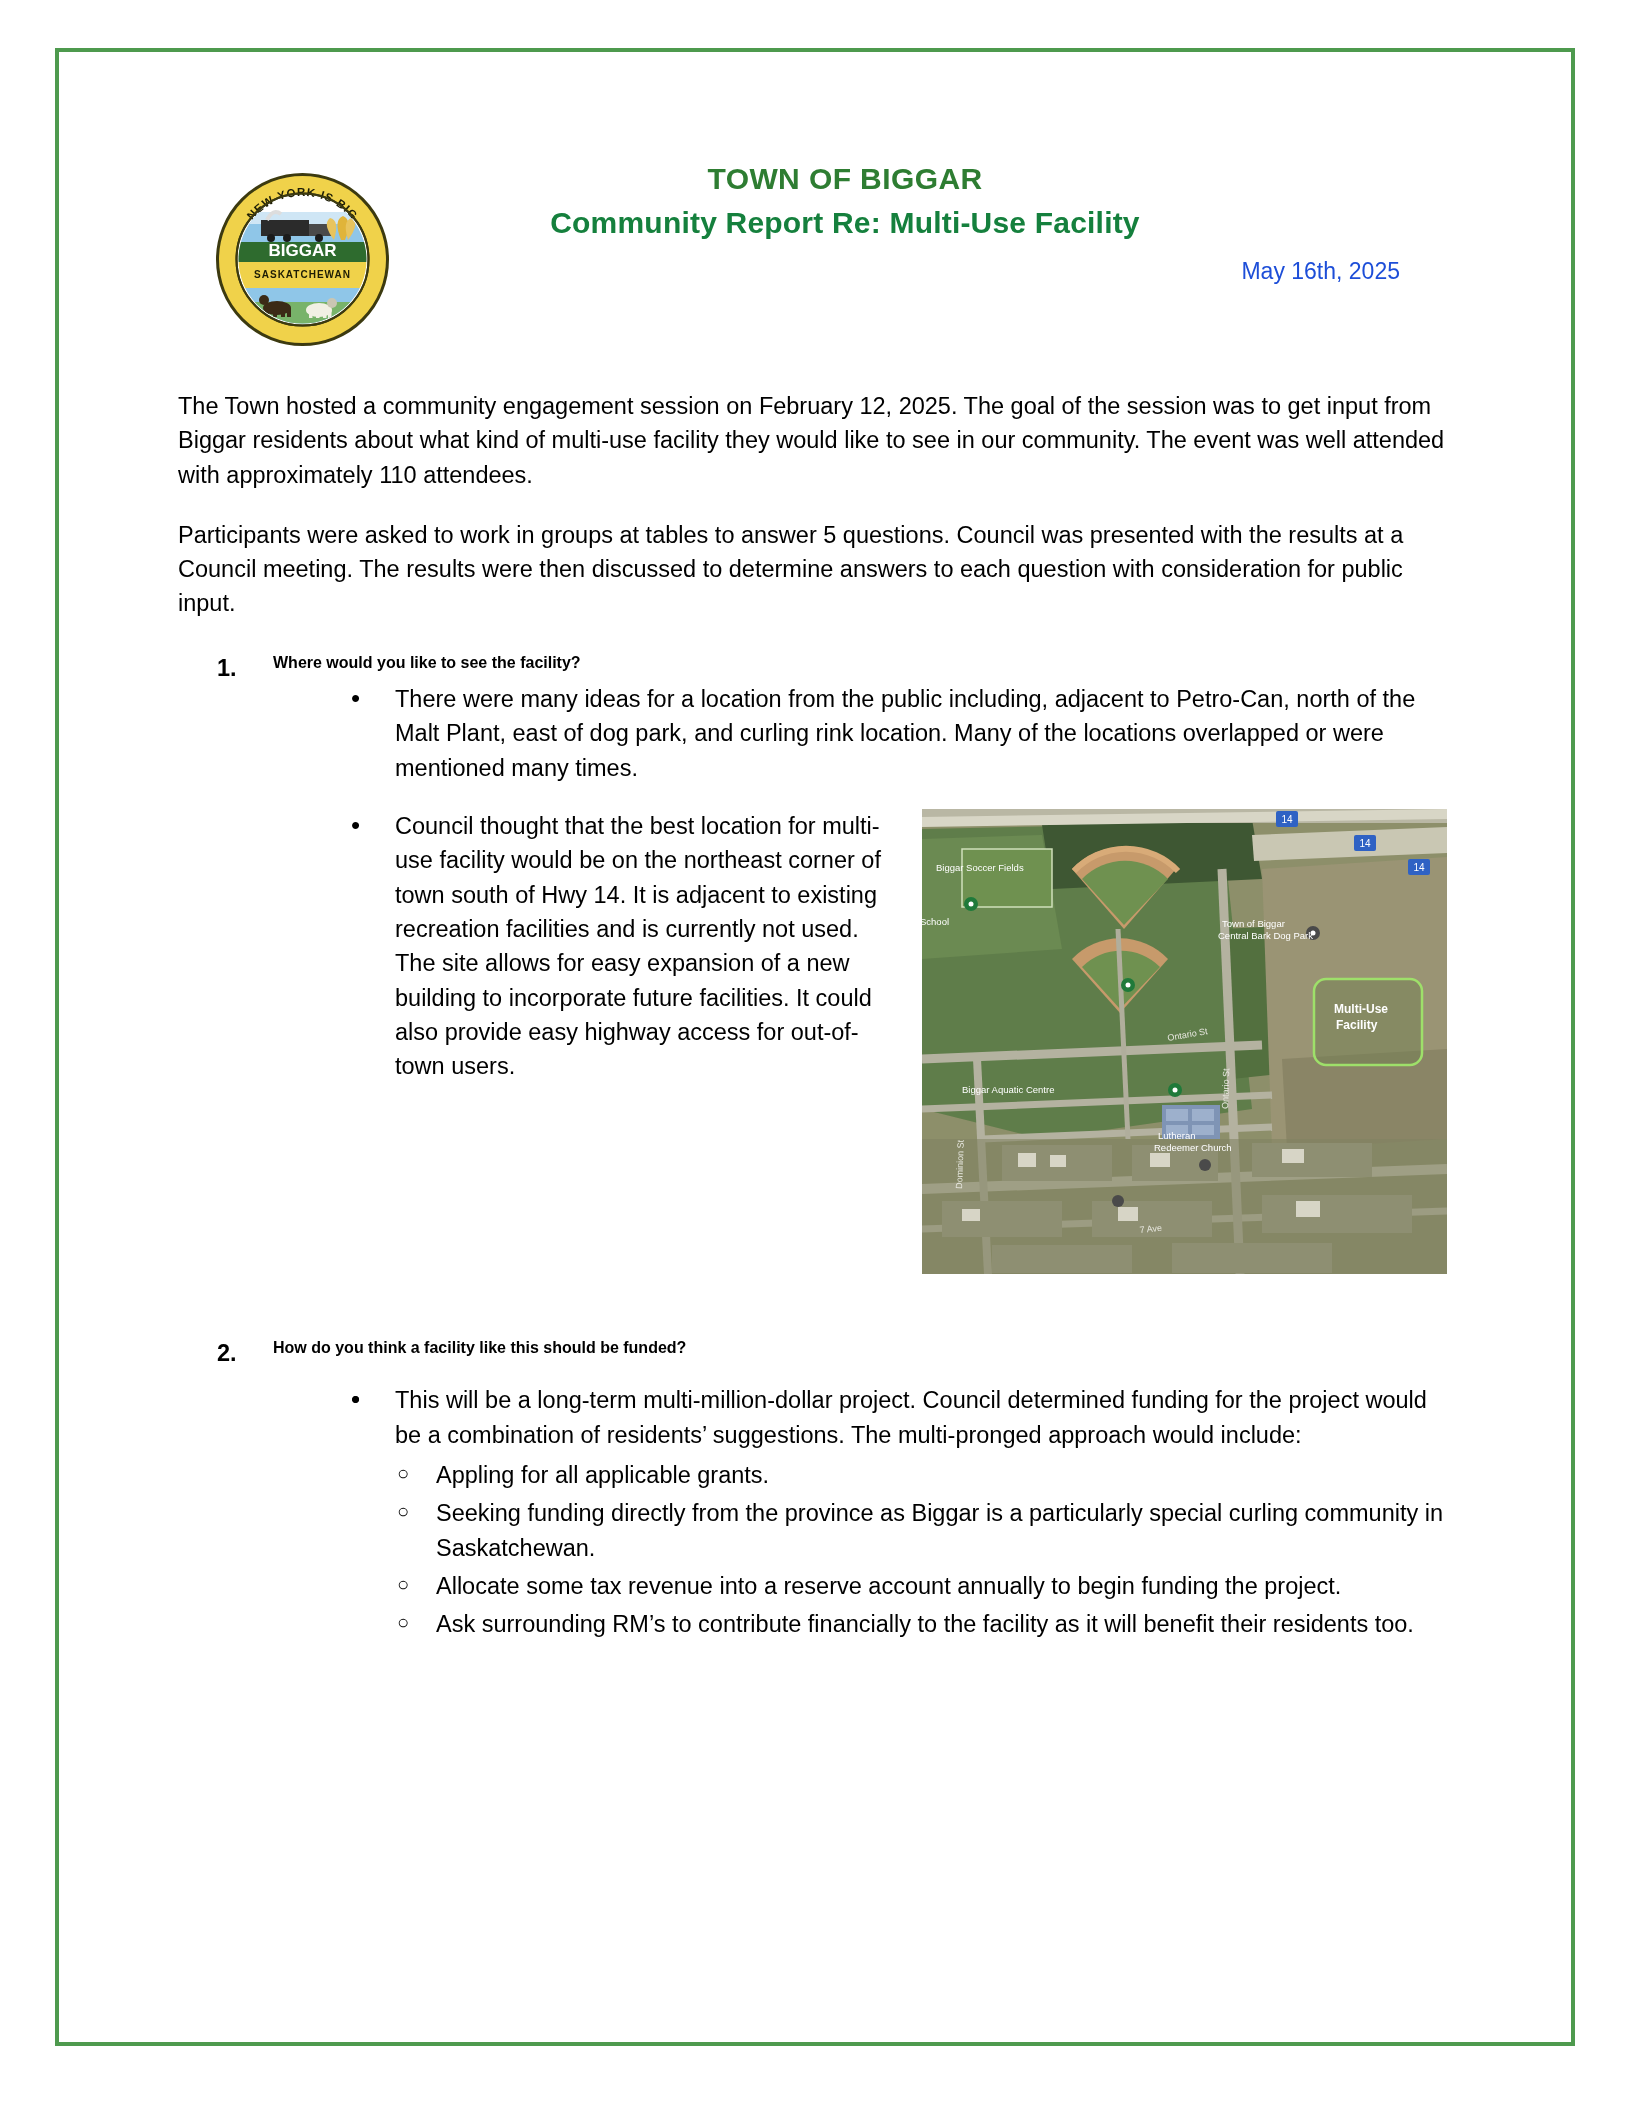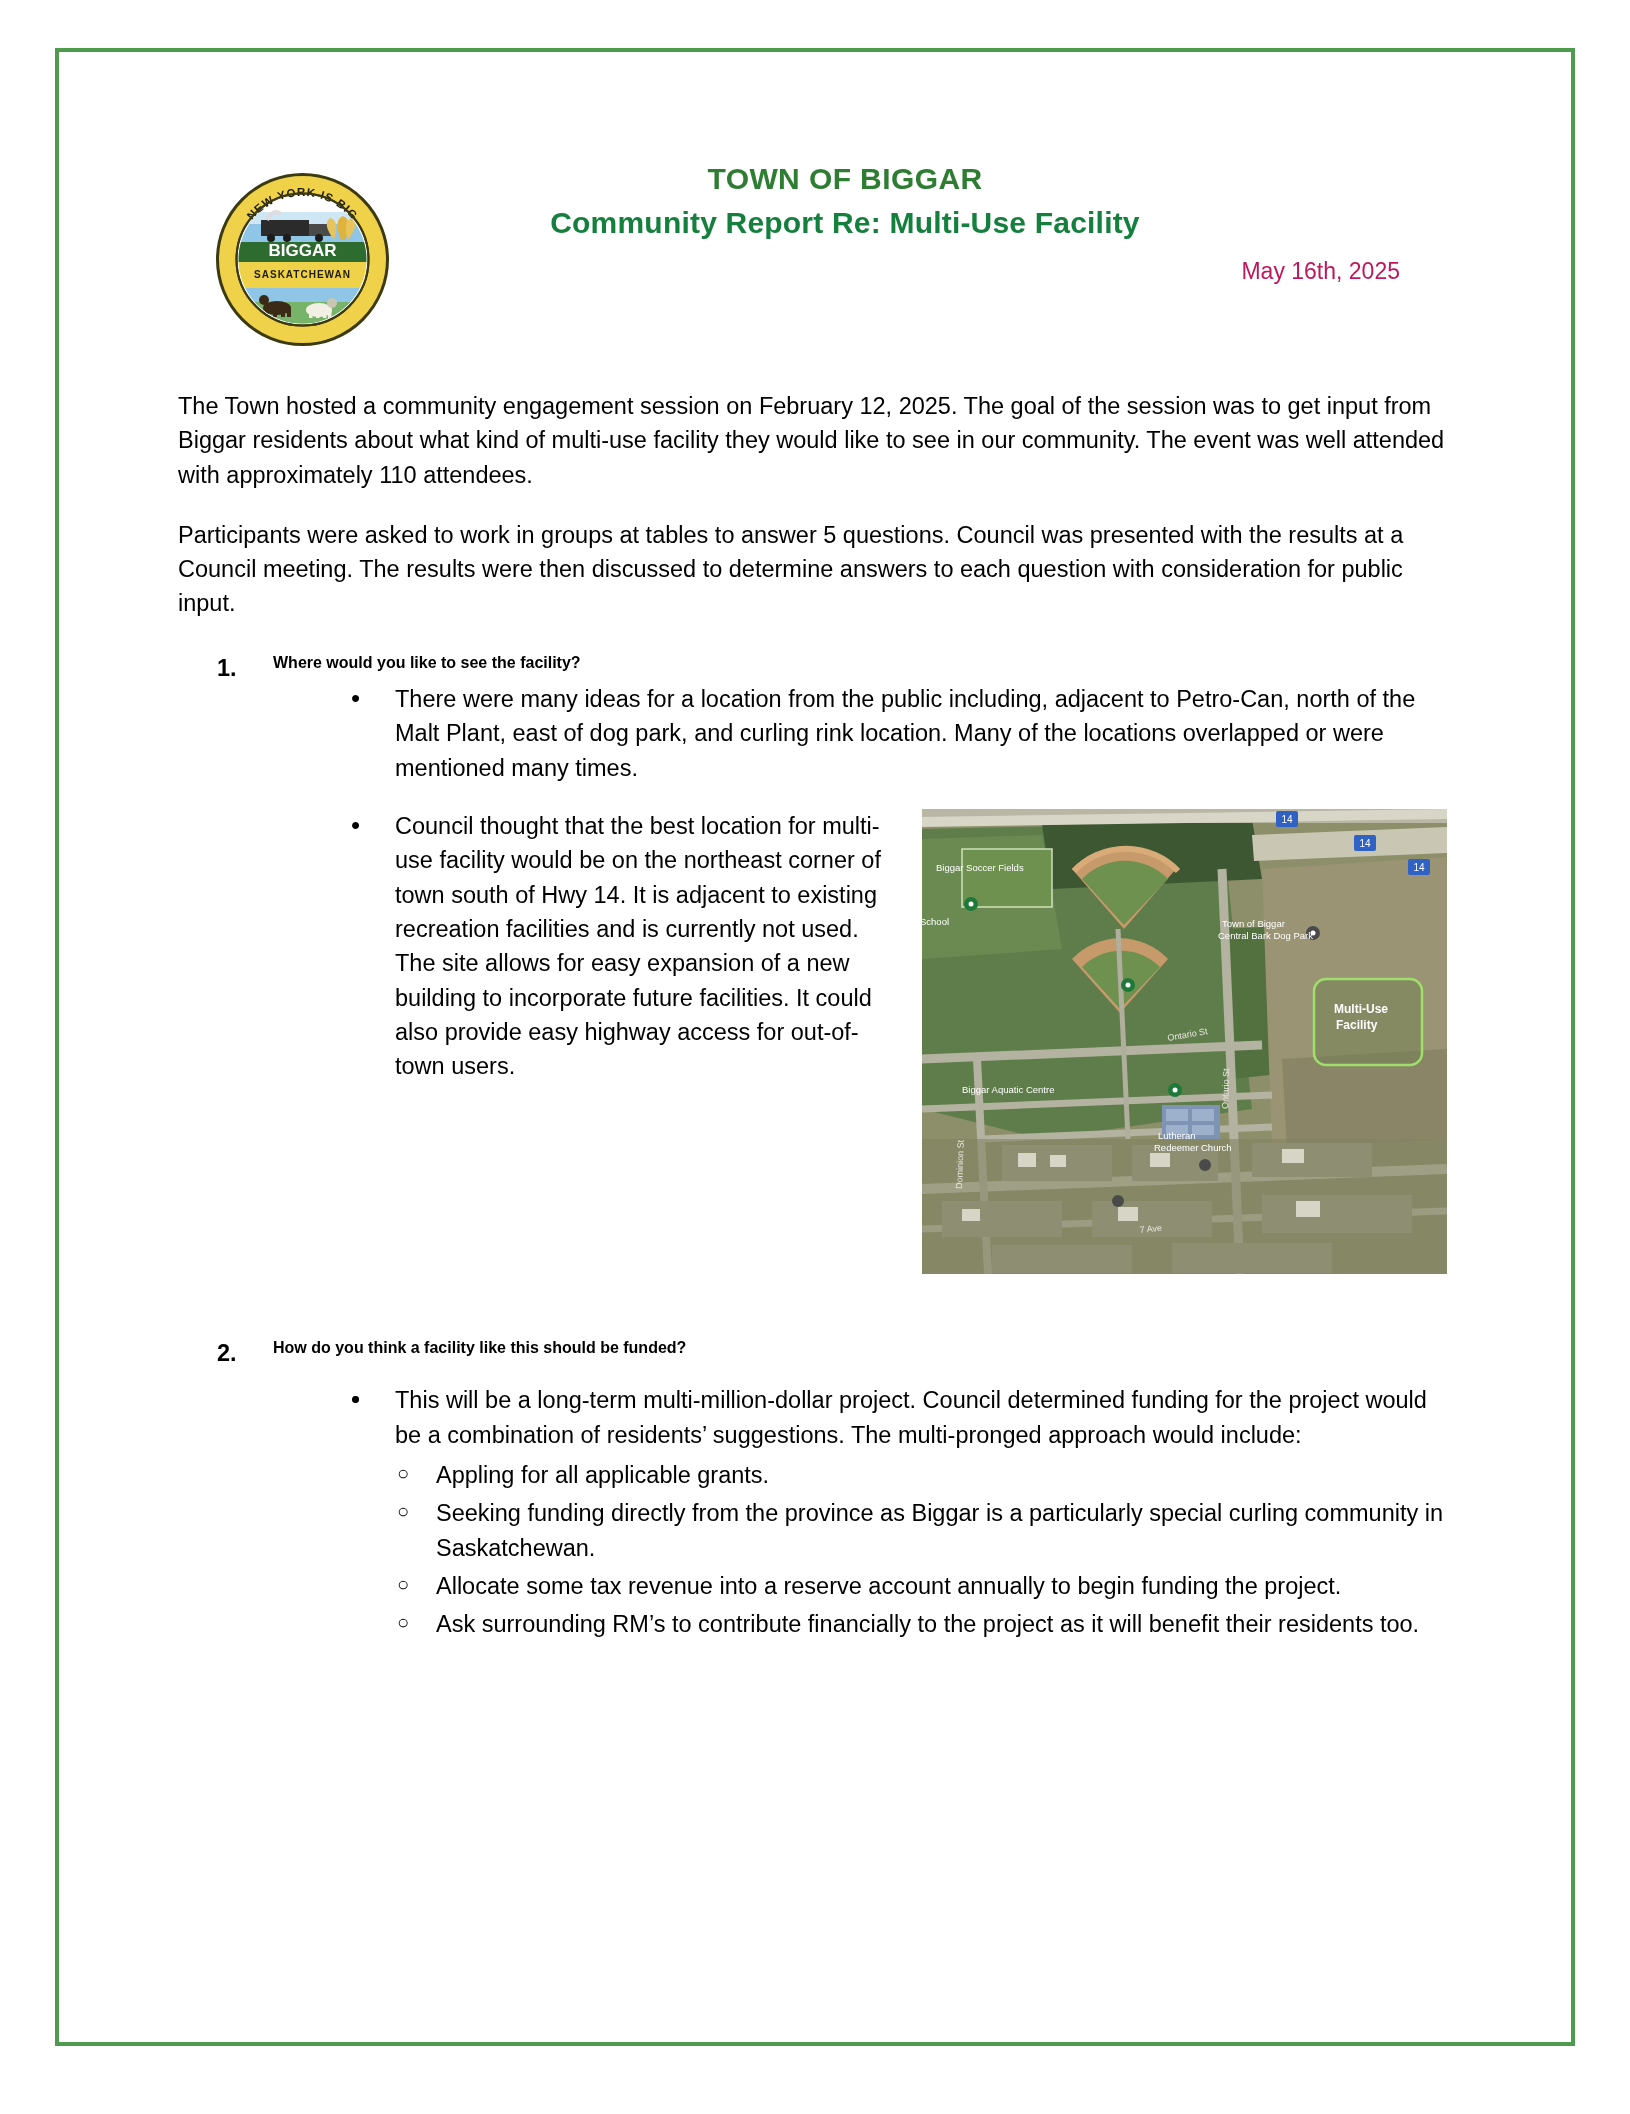--- a/index.html
+++ b/index.html
@@ -64,21 +64,21 @@
     font-weight: bold;
     font-size: 30px;
     letter-spacing: 0.2px;
     margin-top: 10px;
   }
   .doc-date {
     text-align: right;
     font-size: 23px;
     margin-top: 18px;
     padding-right: 55px;
-    color: #be185d;
+    color: #1d4ed8;
   }
 
   
   .body-text {
     font-size: 23.5px;
     line-height: 1.46;
     margin-top: 42px;
   }
   .para {
     margin: 0 0 26px 3px;
@@ -410,21 +410,21 @@
             <li>
               <span class="circ">○</span>
               <span>Seeking funding directly from the province as Biggar is a particularly special curling community in Saskatchewan.</span>
             </li>
             <li>
               <span class="circ">○</span>
               <span>Allocate some tax revenue into a reserve account annually to begin funding the project.</span>
             </li>
             <li>
               <span class="circ">○</span>
-              <span>Ask surrounding RM’s to contribute financially to the project as it will benefit their residents too.</span>
+              <span>Ask surrounding RM’s to contribute financially to the facility as it will benefit their residents too.</span>
             </li>
           </ul>
         </li>
 
       </ol>
     </div>
   </div>
 </div>
 
 </body></html>

